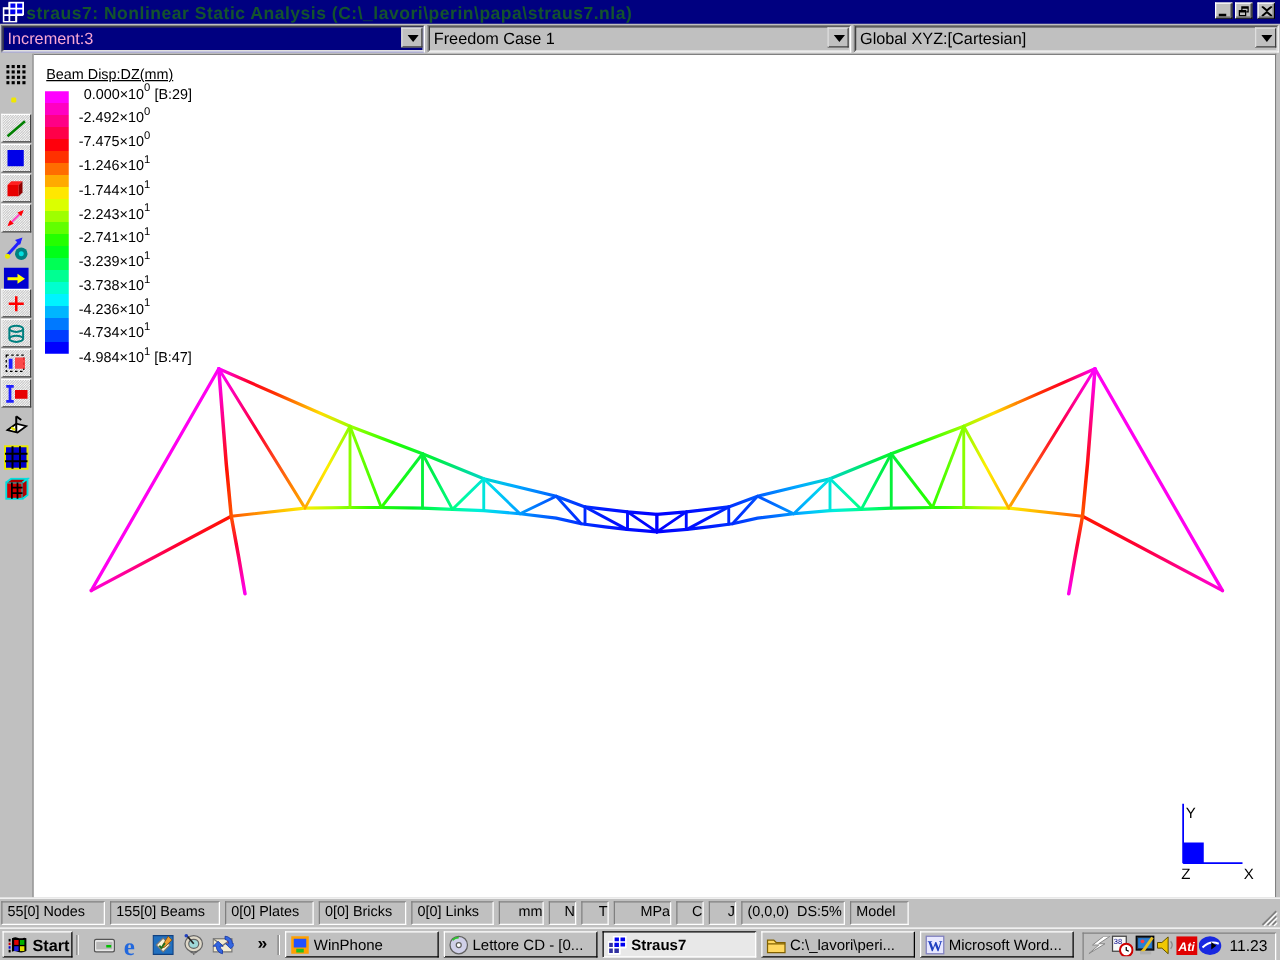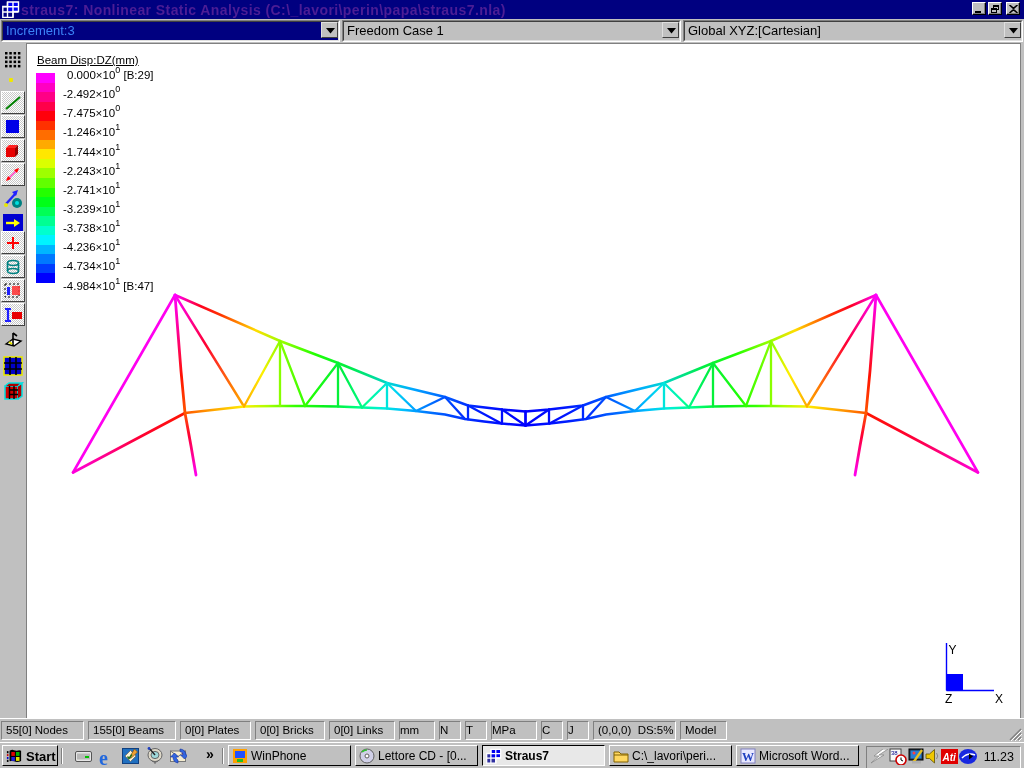--- a/index.html
+++ b/index.html
@@ -1,20 +1,20 @@
 <!DOCTYPE html>
 <html><head>
 <meta charset="utf-8">
 <style>
 * { margin:0; padding:0; box-sizing:border-box; }
 html,body { width:1024px; height:768px; overflow:hidden; background:#c0c0c0;
   font-family:"Liberation Sans", sans-serif; }
 .abs { position:absolute; }
 #titlebar { left:0; top:1; width:1024px; height:19px; background:#000080; }
-#titletxt { left:21px; top:2px; color:#4c1d95; font-size:14px; font-weight:bold; letter-spacing:0.42px; white-space:pre; }
+#titletxt { left:21px; top:2px; color:#14532d; font-size:14px; font-weight:bold; letter-spacing:0.42px; white-space:pre; }
 .tbtn { top:2px; width:14px; height:13px; background:#c0c0c0;
   border-top:1px solid #ffffff; border-left:1px solid #ffffff;
   border-right:1px solid #000000; border-bottom:1px solid #000000; }
 .tbtn i { position:absolute; left:0; top:0; right:0; bottom:0;
   border-right:1px solid #808080; border-bottom:1px solid #808080; }
 #comborow { left:0; top:20px; width:1024px; height:23px; background:#c0c0c0; }
 .combo { position:absolute; top:0px; height:22px;
   border-top:1px solid #808080; border-left:1px solid #808080;
   border-bottom:1px solid #ffffff; border-right:1px solid #ffffff; }
 .combo .in { position:absolute; left:0; top:0; right:0; bottom:0;
@@ -24,21 +24,21 @@
 .drop { position:absolute; right:1px; top:1px; width:17px; height:16px; background:#c0c0c0;
   border-top:1px solid #dfdfdf; border-left:1px solid #dfdfdf;
   border-right:1px solid #404040; border-bottom:1px solid #404040; }
 .drop svg { position:absolute; left:4px; top:5px; }
 #toolbar { left:0; top:43px; width:27px; height:675px; background:#c0c0c0;
   border-right:1px solid #808080; }
 #canvas { left:27px; top:43px; width:994px; height:675px; background:#ffffff;
   border-top:1px solid #808080; border-right:1px solid #808080; }
 #statusbar { left:0; top:718px; width:1024px; height:24px; background:#c0c0c0;
   border-top:1px solid #ffffff; }
-.sp.c { text-align:left; padding-left:0; }
+.sp.c { text-align:right; padding-left:0; }
 .sp { position:absolute; top:2px; height:19px; background:#c0c0c0;
   border-top:1px solid #808080; border-left:1px solid #808080;
   border-bottom:1px solid #ffffff; border-right:1px solid #ffffff;
   font-size:11.5px; color:#000; text-align:left; padding-left:4px; line-height:17px; white-space:pre; }
 #taskbar { left:0; top:742px; width:1024px; height:26px; background:#c0c0c0;
   border-top:1px solid #ffffff; }
 .task { position:absolute; top:2px; height:21px; background:#c0c0c0;
   border-top:1px solid #ffffff; border-left:1px solid #ffffff;
   border-right:1px solid #000000; border-bottom:1px solid #000000;
   font-size:12px; line-height:19px; white-space:nowrap; overflow:hidden;padding-left:28px; }
@@ -83,21 +83,21 @@
 <div class="abs tbtn" style="left:1006px;">
     <i></i>
   <svg style="position:absolute;left:2px;top:2px;" width="9" height="8" viewBox="0 0 9 8">
       <path d="M0.5 0 L4.5 3.4 L8.5 0 M0.5 8 L4.5 4.6 L8.5 8" stroke="#000" stroke-width="1.6" fill="none"></path>
     </svg>
   </div>
 
 <div class="abs" id="comborow">
   <div class="combo" style="left:1px;width:339px;background:#000080;">
     <div class="in"></div>
-    <div class="txt" style="color:#3b82f6;">Increment:3</div>
+    <div class="txt" style="color:#f9a8d4;">Increment:3</div>
     <div class="drop">
         <svg width="9" height="6" viewBox="0 0 9 6">
           <path d="M0 0 h9 l-4.5 5.5 z" fill="#000"></path>
         </svg>
       </div>
   </div>
   <div class="combo" style="left:342px;width:339px;background:#c0c0c0;">
     <div class="in"></div>
     <div class="txt">Freedom Case 1</div>
     <div class="drop">

